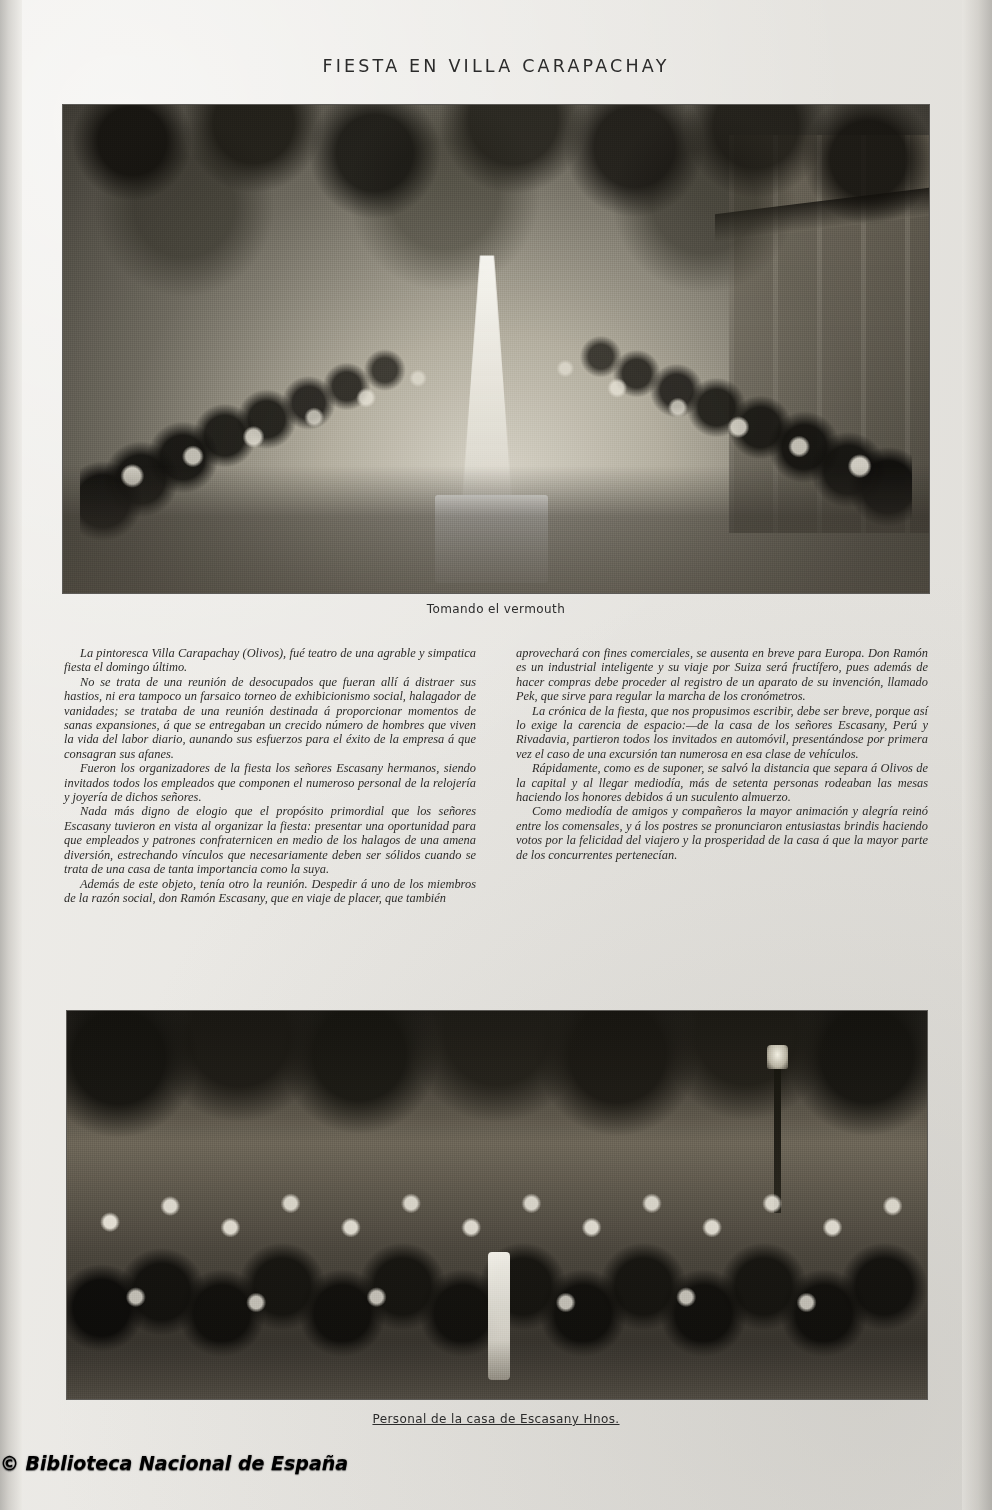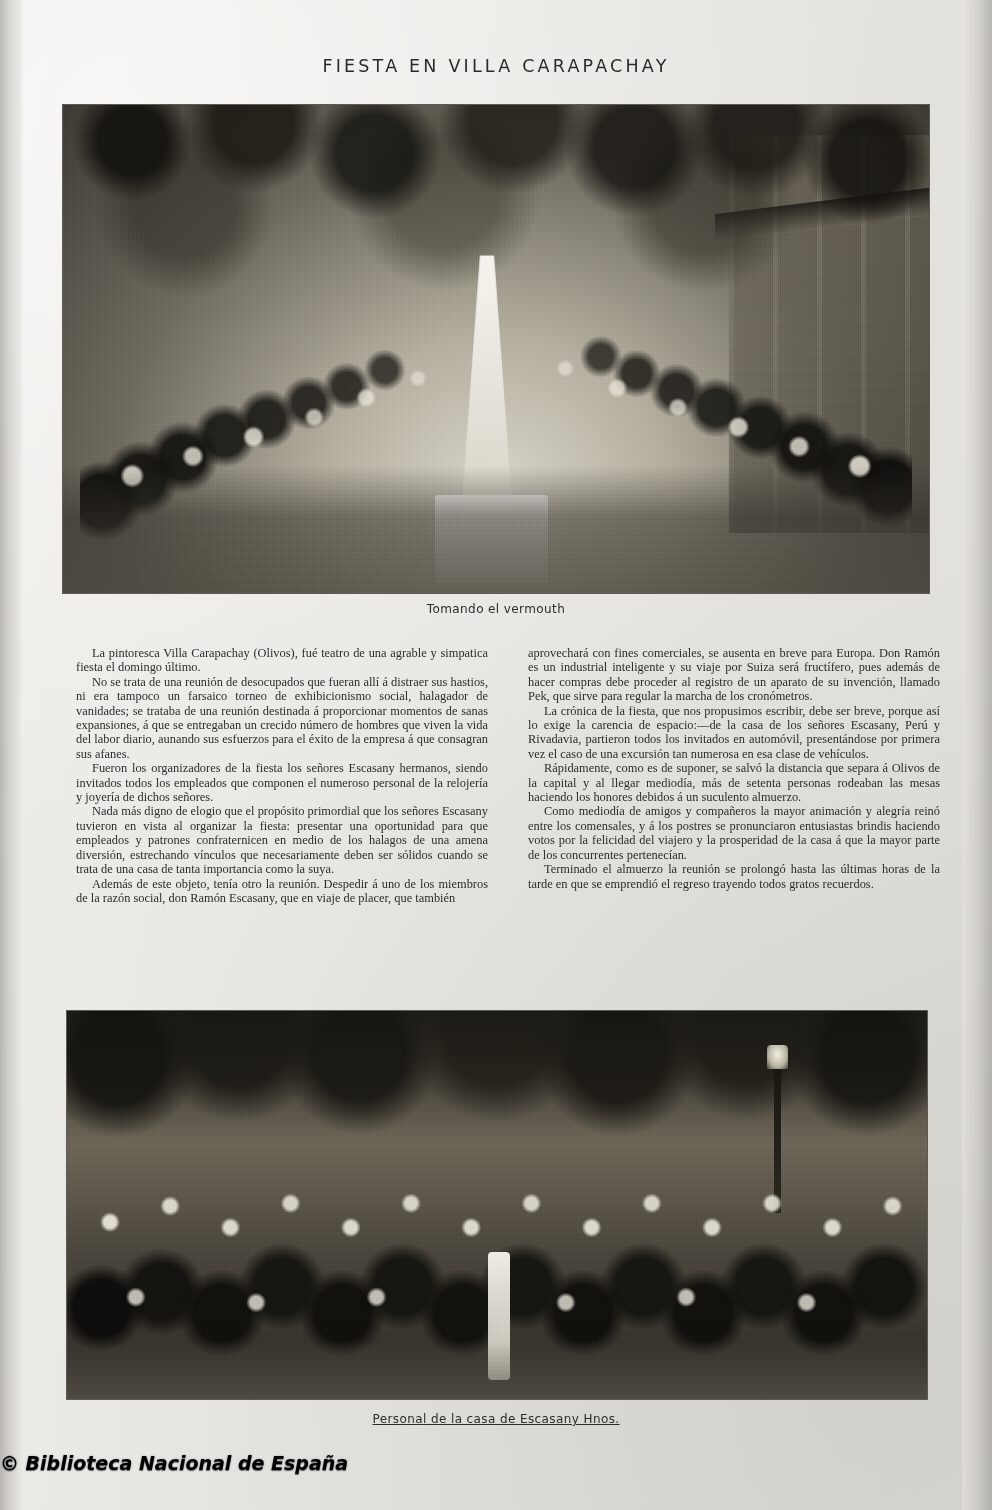--- a/index.html
+++ b/index.html
@@ -175,26 +175,27 @@
     background-image:
       repeating-linear-gradient(0deg, rgba(255,255,255,.035) 0 1px, rgba(0,0,0,.035) 1px 2px),
       repeating-linear-gradient(90deg, rgba(255,255,255,.03) 0 1px, rgba(0,0,0,.03) 1px 2px);
     mix-blend-mode: overlay;
   }
   #caption-top { top: 602px; }
 
   
   .columns {
     position: absolute;
-    left: 76px;
+    left: 64px;
     top: 646px;
     width: 864px;
     height: 356px;
     display: flex;
     gap: 40px;
+    font-style: italic;
   }
   .col {
     width: 418px;
     font-size: 12.4px;
     line-height: 14.4px;
     color: #262523;
     text-align: justify;
     font-family: "Liberation Serif", serif;
   }
   .col p {
@@ -333,21 +334,20 @@
       <p>No se trata de una reunión de desocupados que fueran allí á distraer sus hastios, ni era tampoco un farsaico torneo de exhibicionismo social, halagador de vanidades; se trataba de una reunión destinada á proporcionar momentos de sanas expansiones, á que se entregaban un crecido número de hombres que viven la vida del labor diario, aunando sus esfuerzos para el éxito de la empresa á que consagran sus afanes.</p>
       <p>Fueron los organizadores de la fiesta los señores Escasany hermanos, siendo invitados todos los empleados que componen el numeroso personal de la relojería y joyería de dichos señores.</p>
       <p>Nada más digno de elogio que el propósito primordial que los señores Escasany tuvieron en vista al organizar la fiesta: presentar una oportunidad para que empleados y patrones confraternicen en medio de los halagos de una amena diversión, estrechando vínculos que necesariamente deben ser sólidos cuando se trata de una casa de tanta importancia como la suya.</p>
       <p>Además de este objeto, tenía otro la reunión. Despedir á uno de los miembros de la razón social, don Ramón Escasany, que en viaje de placer, que también</p>
     </div>
     <div class="col">
       <p class="noindent">aprovechará con fines comerciales, se ausenta en breve para Europa. Don Ramón es un industrial inteligente y su viaje por Suiza será fructífero, pues además de hacer compras debe proceder al registro de un aparato de su invención, llamado Pek, que sirve para regular la marcha de los cronómetros.</p>
       <p>La crónica de la fiesta, que nos propusimos escribir, debe ser breve, porque así lo exige la carencia de espacio:—de la casa de los señores Escasany, Perú y Rivadavia, partieron todos los invitados en automóvil, presentándose por primera vez el caso de una excursión tan numerosa en esa clase de vehículos.</p>
       <p>Rápidamente, como es de suponer, se salvó la distancia que separa á Olivos de la capital y al llegar mediodía, más de setenta personas rodeaban las mesas haciendo los honores debidos á un suculento almuerzo.</p>
       <p>Como mediodía de amigos y compañeros la mayor animación y alegría reinó entre los comensales, y á los postres se pronunciaron entusiastas brindis haciendo votos por la felicidad del viajero y la prosperidad de la casa á que la mayor parte de los concurrentes pertenecían.</p>
-      <p>Terminado el almuerzo la reunión se prolongó hasta las últimas horas de la tarde en que se emprendió el regreso trayendo todos gratos recuerdos.</p>
     </div>
   </div>
 
   <div class="figure" id="photo-bottom">
     <div class="frame">
       <div class="ph2-bg"></div>
       <div class="ph2-trees"></div>
       <div class="ph2-lamp"></div>
       <div class="ph2-crowd"></div>
       <div class="ph2-faces"></div>

